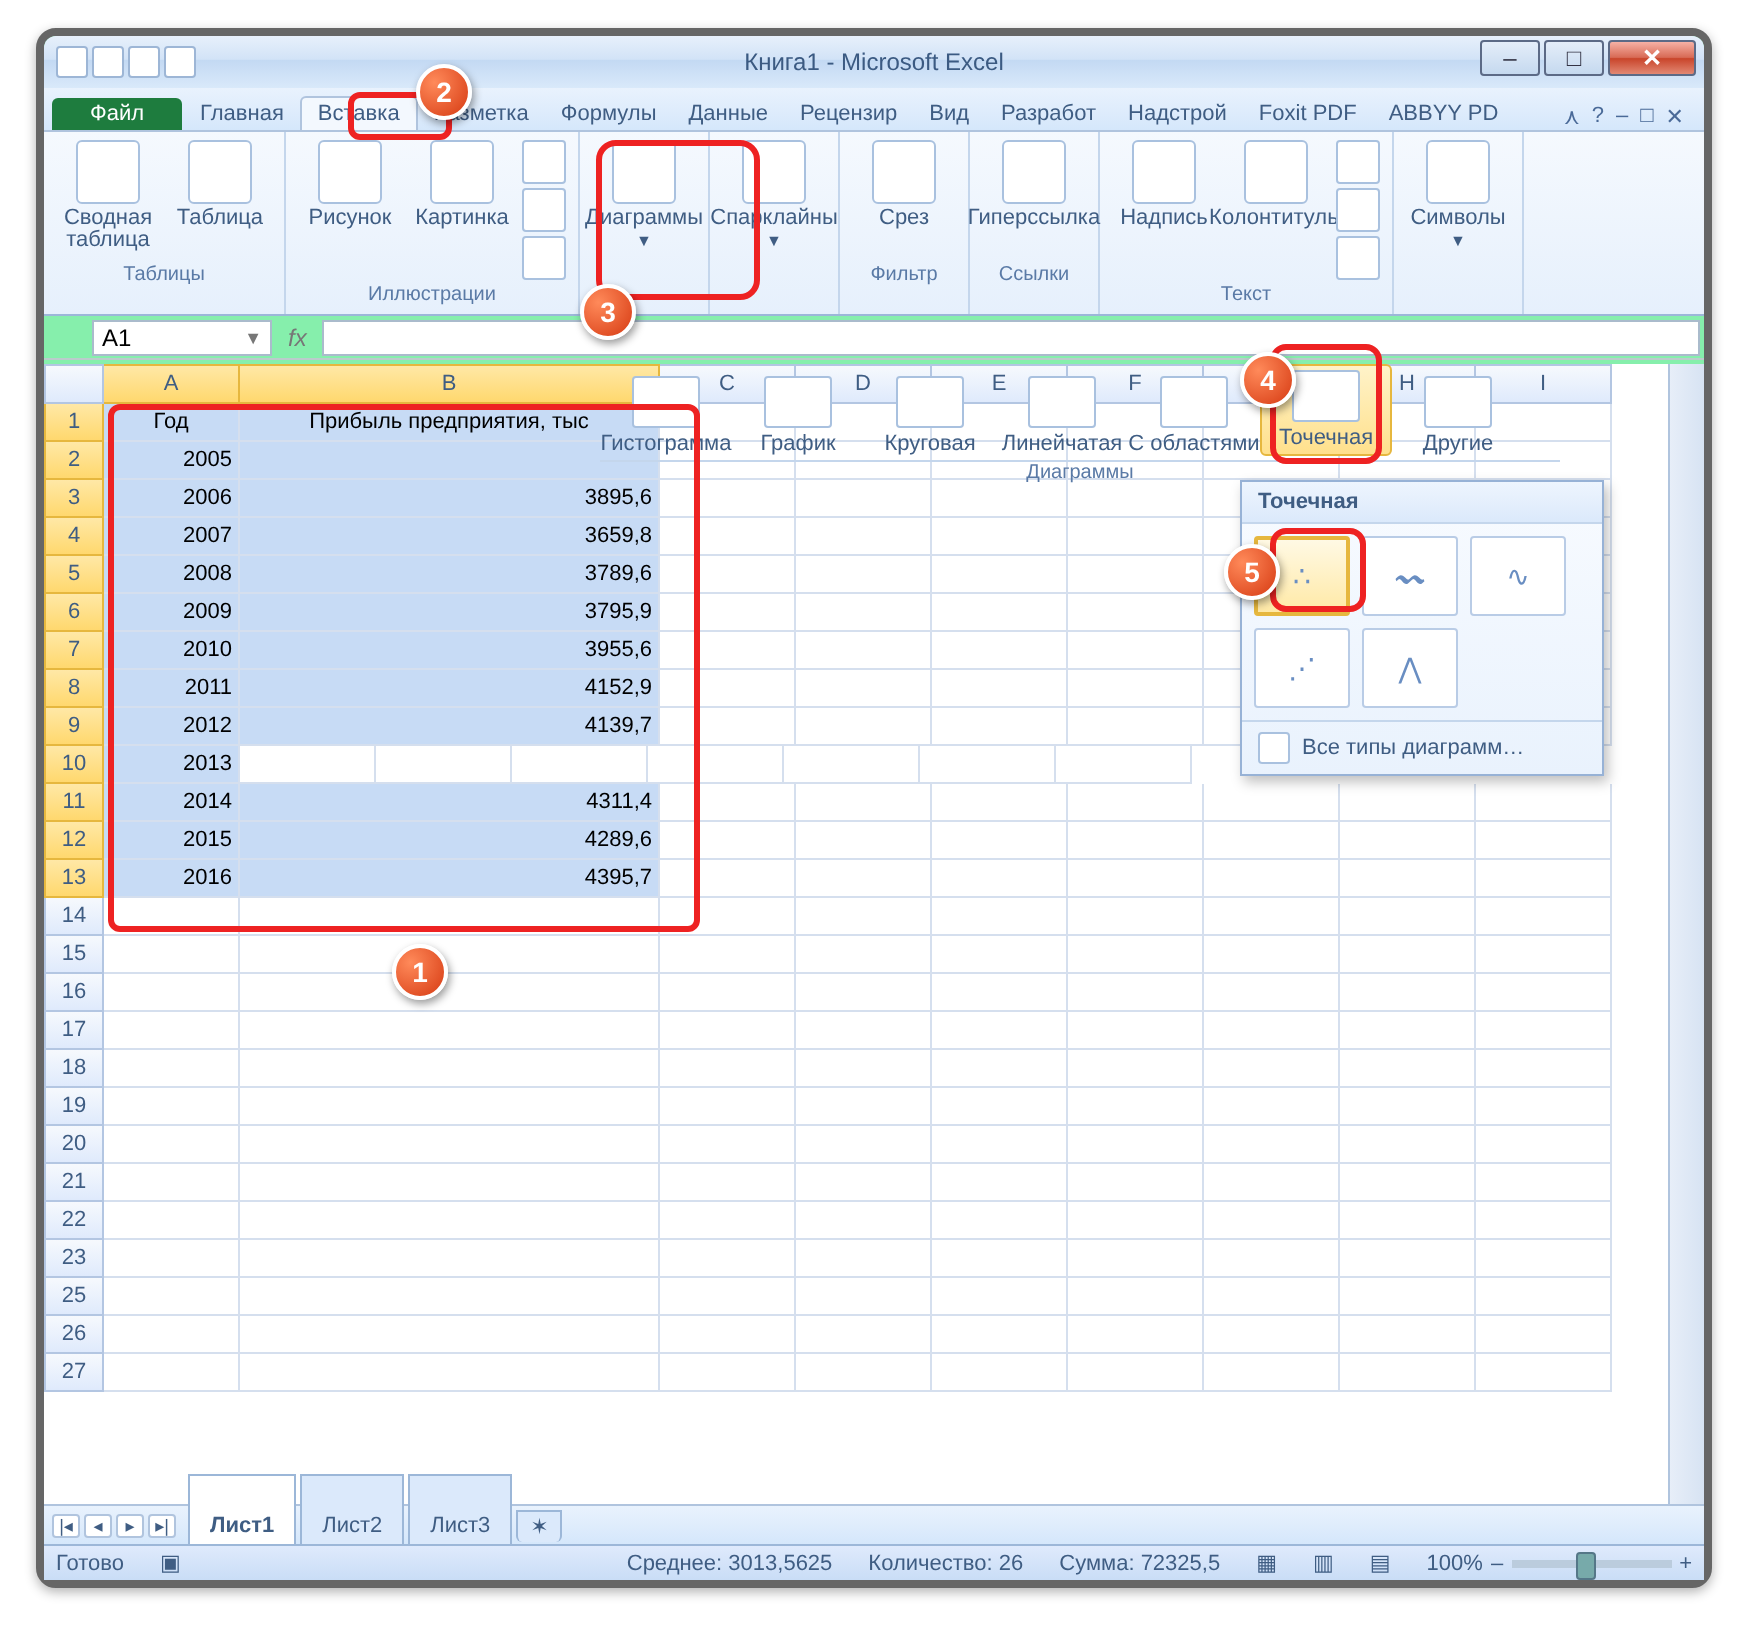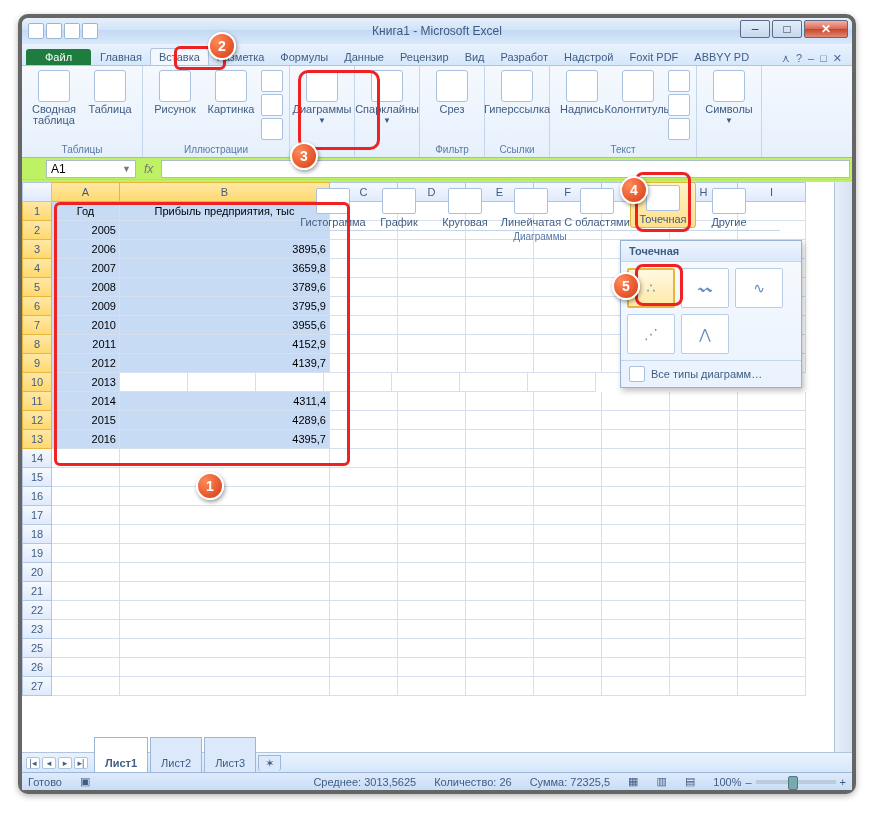--- a/index.html
+++ b/index.html
@@ -1,17 +1,17 @@
 <!DOCTYPE html>
 <html><head>
 <meta charset="utf-8">
 <style>
 * { box-sizing: border-box; font-family: "Segoe UI", Tahoma, sans-serif; }
 body { margin: 0; background: #fff; width: 874px; height: 816px; position: relative; overflow: hidden; }
-.outer { border: 4px solid #666; border-radius: 10px; width: 838px; height: 780px; margin: 14px auto; background: #bef264; position: relative; box-shadow: 0 2px 6px rgba(0,0,0,.3); }
+.outer { border: 4px solid #666; border-radius: 10px; width: 838px; height: 780px; margin: 14px auto; background: #86efac; position: relative; box-shadow: 0 2px 6px rgba(0,0,0,.3); }
 
 
 .titlebar { height: 26px; background: linear-gradient(#e7f0fb,#d2e3f7 45%,#c3d9f3 46%,#d9e9fa); display:flex; align-items:center; position:relative; border-radius:6px 6px 0 0; }
 .qat { display:flex; align-items:center; gap:2px; padding:0 6px; }
 .qat .ico { width:16px; height:16px; border:1px solid #9db6d6; border-radius:2px; background:#fff; }
 .title { position:absolute; left:0; right:0; text-align:center; font-size:12px; color:#3b5a82; pointer-events:none; }
 .winbtns { position:absolute; right:4px; top:2px; display:flex; }
 .winbtn { width:30px; height:18px; border:1px solid #5c6a86; border-radius:2px; margin-left:2px; display:flex; align-items:center; justify-content:center; font-size:12px; color:#334; }
 .winbtn.min { background:linear-gradient(#e4edf9,#c5d9ef); }
 .winbtn.max { background:linear-gradient(#e4edf9,#c5d9ef); }
@@ -19,21 +19,21 @@
 
 
 .tabs { height:22px; background:linear-gradient(#e9f2fd,#d5e7fb); display:flex; align-items:flex-end; padding:0 4px; font-size:11px; color:#3f5d83; border-bottom:1px solid #b0c4de; }
 .filetab { background:#1e7c3e; color:#fff; padding:2px 19px; border-radius:3px 3px 0 0; margin-right:1px;text-align:center; }
 .tab { padding:2px 8px; cursor:pointer; }
 .tab.active { background:#f3f8fe; border:1px solid #b0c4de; border-bottom:none; border-radius:3px 3px 0 0; }
 .tabs .right-icons { margin-left:auto; display:flex; gap:6px; padding-right:6px; color:#4a6a98; font-size:11px; }
 
 
 .ribbon { height:92px; background:linear-gradient(#f5f9fe,#e6f0fc); border-bottom:1px solid #9cb7d8; display:flex; font-size:11px; color:#3f5d83; position:relative; }
-.group { border-right:1px solid #c4d6ec; padding:4px 6px 2px 6px; display:flex; flex-direction:column; justify-content:space-between; }
+.group { border-right:1px solid #c4d6ec; padding:4px 6px 14px 6px; display:flex; flex-direction:column; justify-content:space-between; }
 .group-label { text-align:center; font-size:10px; color:#5a7aa6; padding-top:2px; }
 .gitems { display:flex; gap:4px; align-items:flex-start; }
 .bigbtn { display:flex; flex-direction:column; align-items:center; width:52px; cursor:pointer; }
 .bigbtn .icon { width:32px; height:32px; border:1px solid #a9c1df; background:#fff; border-radius:3px; margin-bottom:2px; }
 .bigbtn span { text-align:center; line-height:11px; }
 .smallstack { display:flex; flex-direction:column; gap:2px; }
 .smallbtn { width:22px; height:22px; border:1px solid #a9c1df; border-radius:2px; background:#fff; }
 
 
 .gallery { position:absolute; top:150px; left:278px; height:60px; display:flex; align-items:flex-end; z-index:5; }

